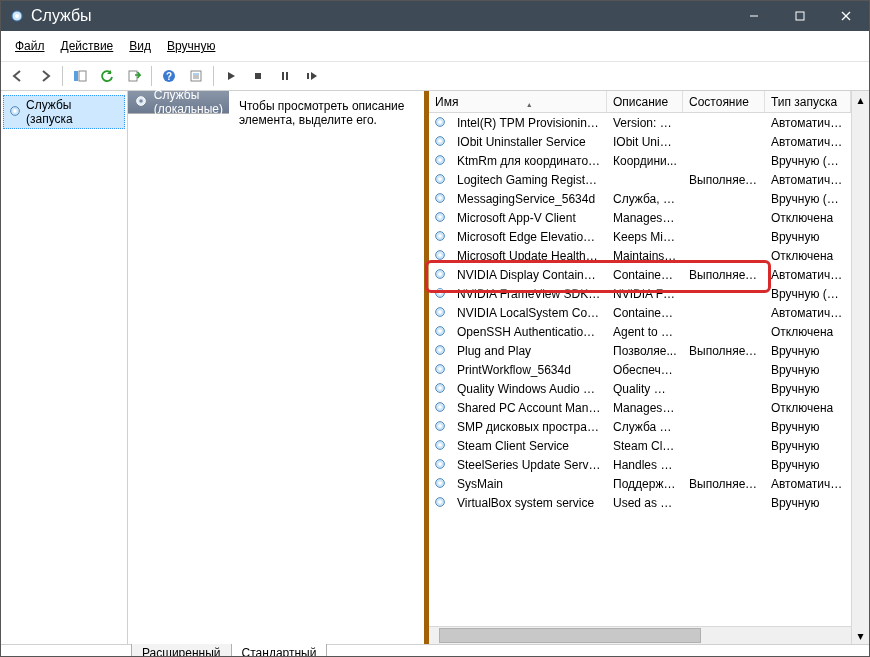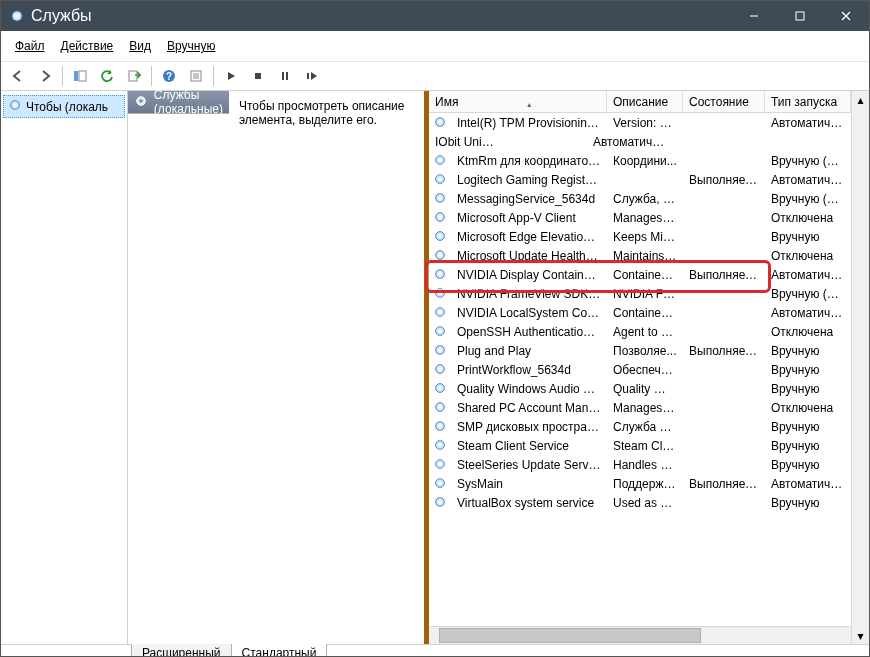--- a/index.html
+++ b/index.html
@@ -156,21 +156,21 @@
   </div>
 
   <div class="body">
 
     <div class="tree">
       <div class="treeitem">
         <span><svg width="14" height="14" viewBox="0 0 16 16">
               <circle cx="8" cy="8" r="5" class="gear"></circle>
               <circle cx="8" cy="8" r="2" fill="#fff"></circle>
             </svg></span>
-        <span>Чтобы (локаль</span>
+        <span>Службы (запуска</span>
       </div>
     </div>
 
     <div class="main">
       <div class="panehdr">
         <span><svg width="14" height="14" viewBox="0 0 16 16">
               <circle cx="8" cy="8" r="5" fill="#e2edf7" stroke="#fff"></circle>
               <circle cx="8" cy="8" r="2" fill="#7a8aa0"></circle>
             </svg></span>
         <span>Службы (локальные)</span>
@@ -198,20 +198,27 @@
                       <circle cx="8" cy="8" r="5" class="gear"></circle>
                       <circle cx="8" cy="8" r="2" fill="#fff"></circle>
                     </svg></span>
                   <span class="nm cell">Intel(R) TPM Provisioning S...</span>
                 </div>
                 <div class="cell c2">Version: 1.6...</div>
                 <div class="cell c3"></div>
                 <div class="cell c4">Автоматиче...</div>
               </div>
               <div class="row">
+                <div class="c1c">
+                  <span class="ic"><svg width="14" height="14" viewBox="0 0 16 16">
+                      <circle cx="8" cy="8" r="5" class="gear"></circle>
+                      <circle cx="8" cy="8" r="2" fill="#fff"></circle>
+                    </svg></span>
+                  <span class="nm cell">IObit Uninstaller Service</span>
+                </div>
                 <div class="cell c2">IObit Unins...</div>
                 <div class="cell c3"></div>
                 <div class="cell c4">Автоматиче...</div>
               </div>
               <div class="row">
                 <div class="c1c">
                   <span class="ic"><svg width="14" height="14" viewBox="0 0 16 16">
                       <circle cx="8" cy="8" r="5" class="gear"></circle>
                       <circle cx="8" cy="8" r="2" fill="#fff"></circle>
                     </svg></span>

